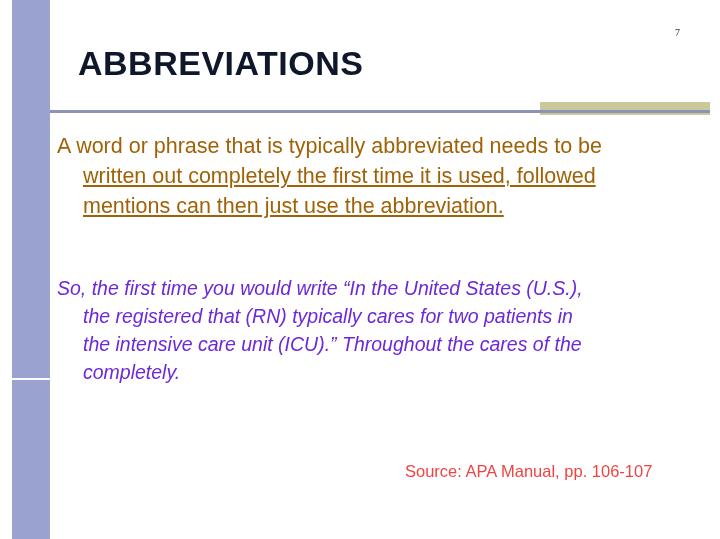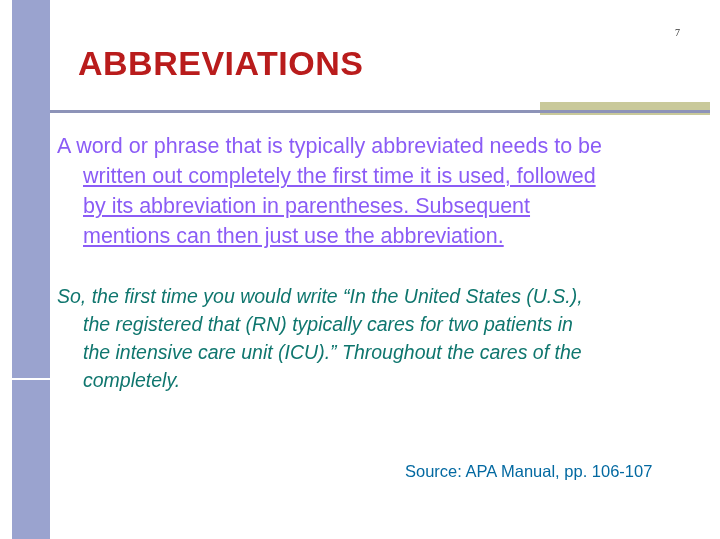--- a/index.html
+++ b/index.html
@@ -68,66 +68,66 @@
     color: #333333;
     font-family: "Liberation Serif", serif;
   }
   
   .slide-title {
     position: absolute;
     left: 78px;
     top: 44px;
     font-size: 34px;
     font-weight: bold;
-    color: #b91c1c;
+    color: #0f172a;
     letter-spacing: 0.5px;
     font-family: "Liberation Sans", sans-serif;
   }
   
   .body-text {
     position: absolute;
     left: 57px;
     top: 131px;
     width: 620px;
     font-size: 21.5px;
     line-height: 30px;
-    color: #8b5cf6;
+    color: #a16207;
     text-indent: 0;
   }
   .body-text .cont {
     display: block;
     padding-left: 26px;
     text-indent: 0;
     text-decoration: underline;
   }
   .body-line-first {
     display: block;
   }
   
   .example-text {
     position: absolute;
     left: 57px;
-    top: 282px;
+    top: 274px;
     width: 625px;
     font-size: 19.5px;
     line-height: 28px;
     font-style: italic;
-    color: #0f766e;
+    color: #6d28d9;
   }
   .example-text .cont {
     display: block;
     padding-left: 26px;
   }
   
   .source-line {
     position: absolute;
     left: 405px;
     top: 462px;
     font-size: 16.5px;
-    color: #0369a1;
+    color: #ef4444;
   }
 </style>
 </head>
 <body>
 
 <div class="slide">
 
   <div class="left-band-top"></div>
   <div class="left-band-divider"></div>
   <div class="left-band-bottom"></div>
@@ -135,21 +135,20 @@
   <div class="slide-number">7</div>
 
   <div class="slide-title">ABBREVIATIONS</div>
 
   <div class="title-rule-accent"></div>
   <div class="title-rule"></div>
 
   <div class="body-text">
     <span class="body-line-first">A word or phrase that is typically abbreviated needs to be</span>
     <span class="cont">written out completely the first time it is used, followed</span>
-    <span class="cont">by its abbreviation in parentheses.  Subsequent</span>
     <span class="cont">mentions can then just use the abbreviation.</span>
   </div>
 
   <div class="example-text">
     <span>So, the first time you would write “In the United States (U.S.),</span>
     <span class="cont">the registered that (RN) typically cares for two patients in</span>
     <span class="cont">the intensive care unit (ICU).”  Throughout the cares of the</span>
     <span class="cont">completely.</span>
   </div>
 

